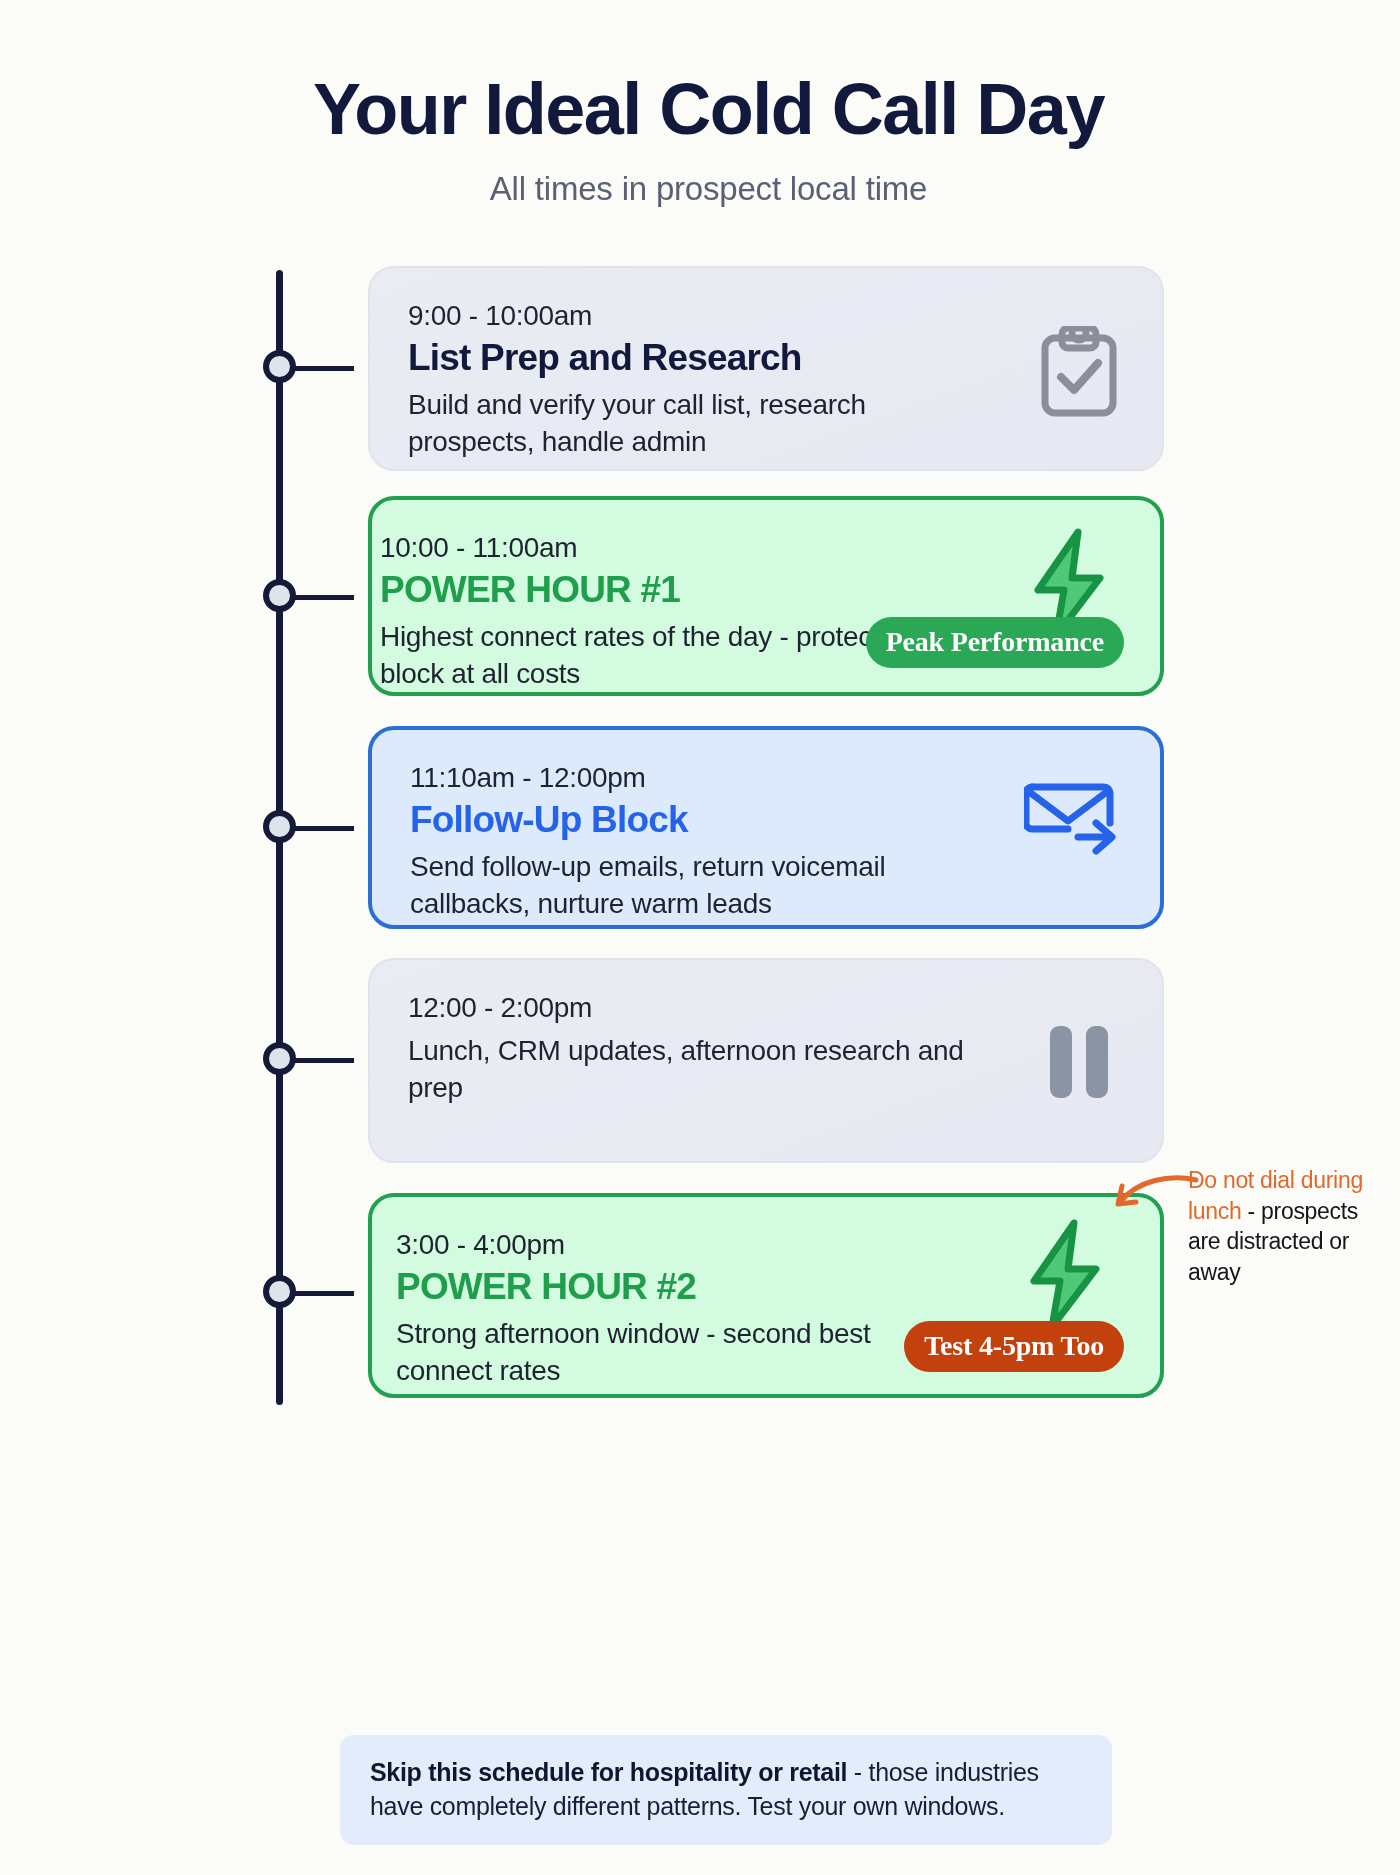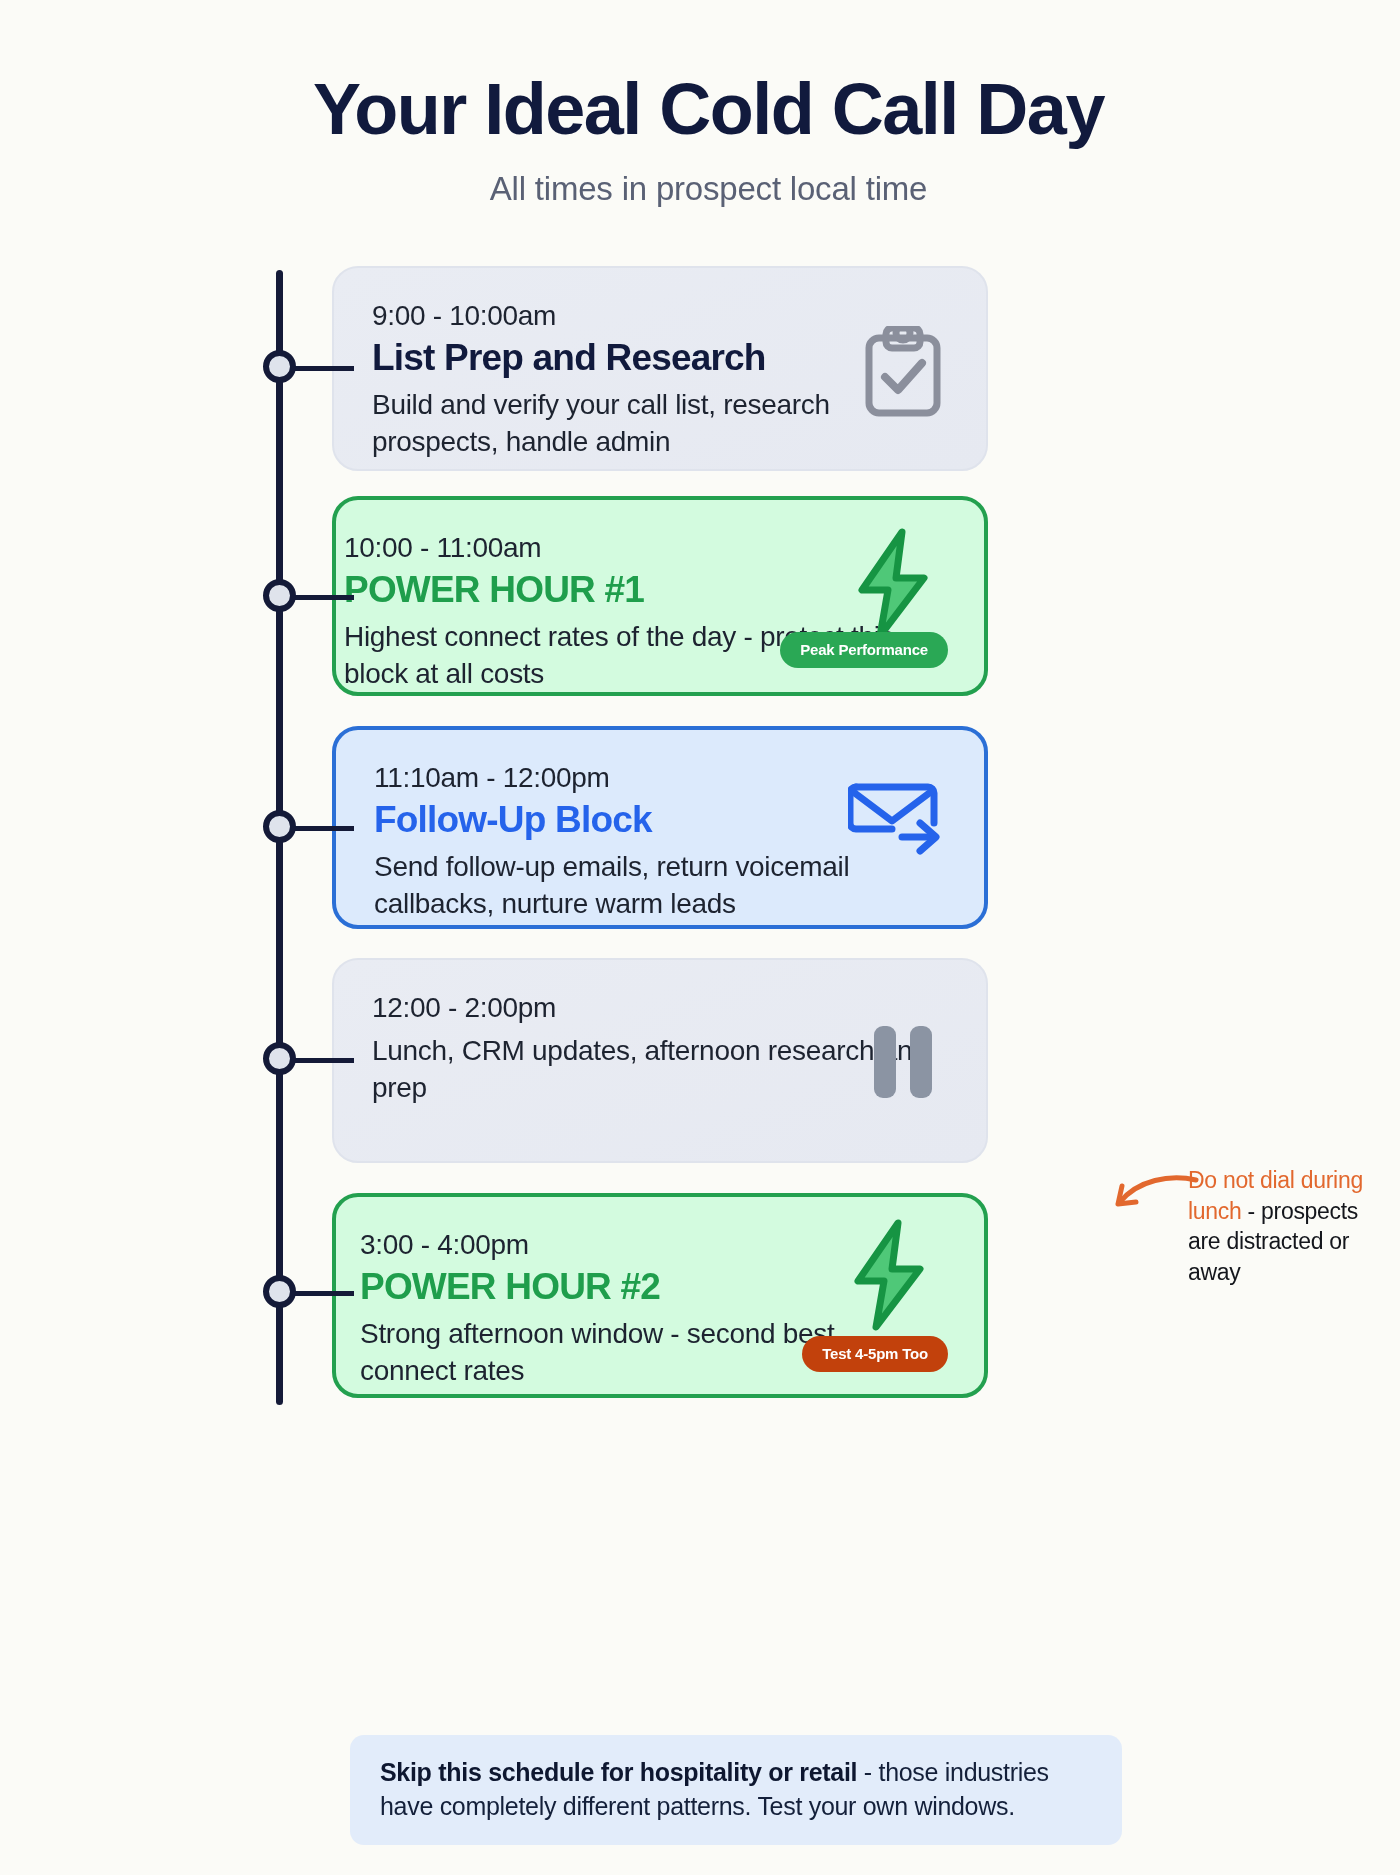--- a/index.html
+++ b/index.html
@@ -72,22 +72,22 @@
     left: 294px;
     height: 5px;
     background: #141a38;
     width: 60px;
     z-index: 1;
   }
 
   
   .card {
     position: absolute;
-    left: 332px;
-    width: 656px;
+    left: 368px;
+    width: 796px;
     border-radius: 26px;
     padding: 30px 36px 30px 38px;
   }
   .card.gray {
     background: linear-gradient(160deg, #e9ecf3 0%, #e6e9f1 100%);
     border: 2px solid #dfe3ec;
   }
   .card.green {
     background: #d3fbdf;
     border: 4px solid #23a04f;
@@ -122,26 +122,27 @@
     max-width: 560px;
   }
 
   .card-icon {
     position: absolute;
     right: 42px;
   }
   .badge {
     position: absolute;
     border-radius: 999px;
-    font-size: 15px;
+    font-size: 28px;
     font-weight: 700;
     color: #ffffff;
     padding: 9px 20px 10px 20px;
     letter-spacing: -0.2px;
     white-space: nowrap;
+    font-family: Liberation Serif, serif;
   }
   .badge.green { background: #2aa855; }
   .badge.blue  { background: #c2410c; }
 
   
   .annotation {
     position: absolute;
     left: 1188px;
     top: 1165px;
     width: 180px;
@@ -157,21 +158,21 @@
     position: absolute;
     left: 1110px;
     top: 1172px;
     width: 90px;
     height: 60px;
   }
 
   
   .footnote {
     position: absolute;
-    left: 350px;
+    left: 340px;
     top: 1735px;
     width: 772px;
     background: #e2ecfa;
     border-radius: 14px;
     padding: 20px 30px 22px 30px;
     font-size: 25px;
     line-height: 1.36;
     color: #14203a;
     letter-spacing: -0.3px;
   }

